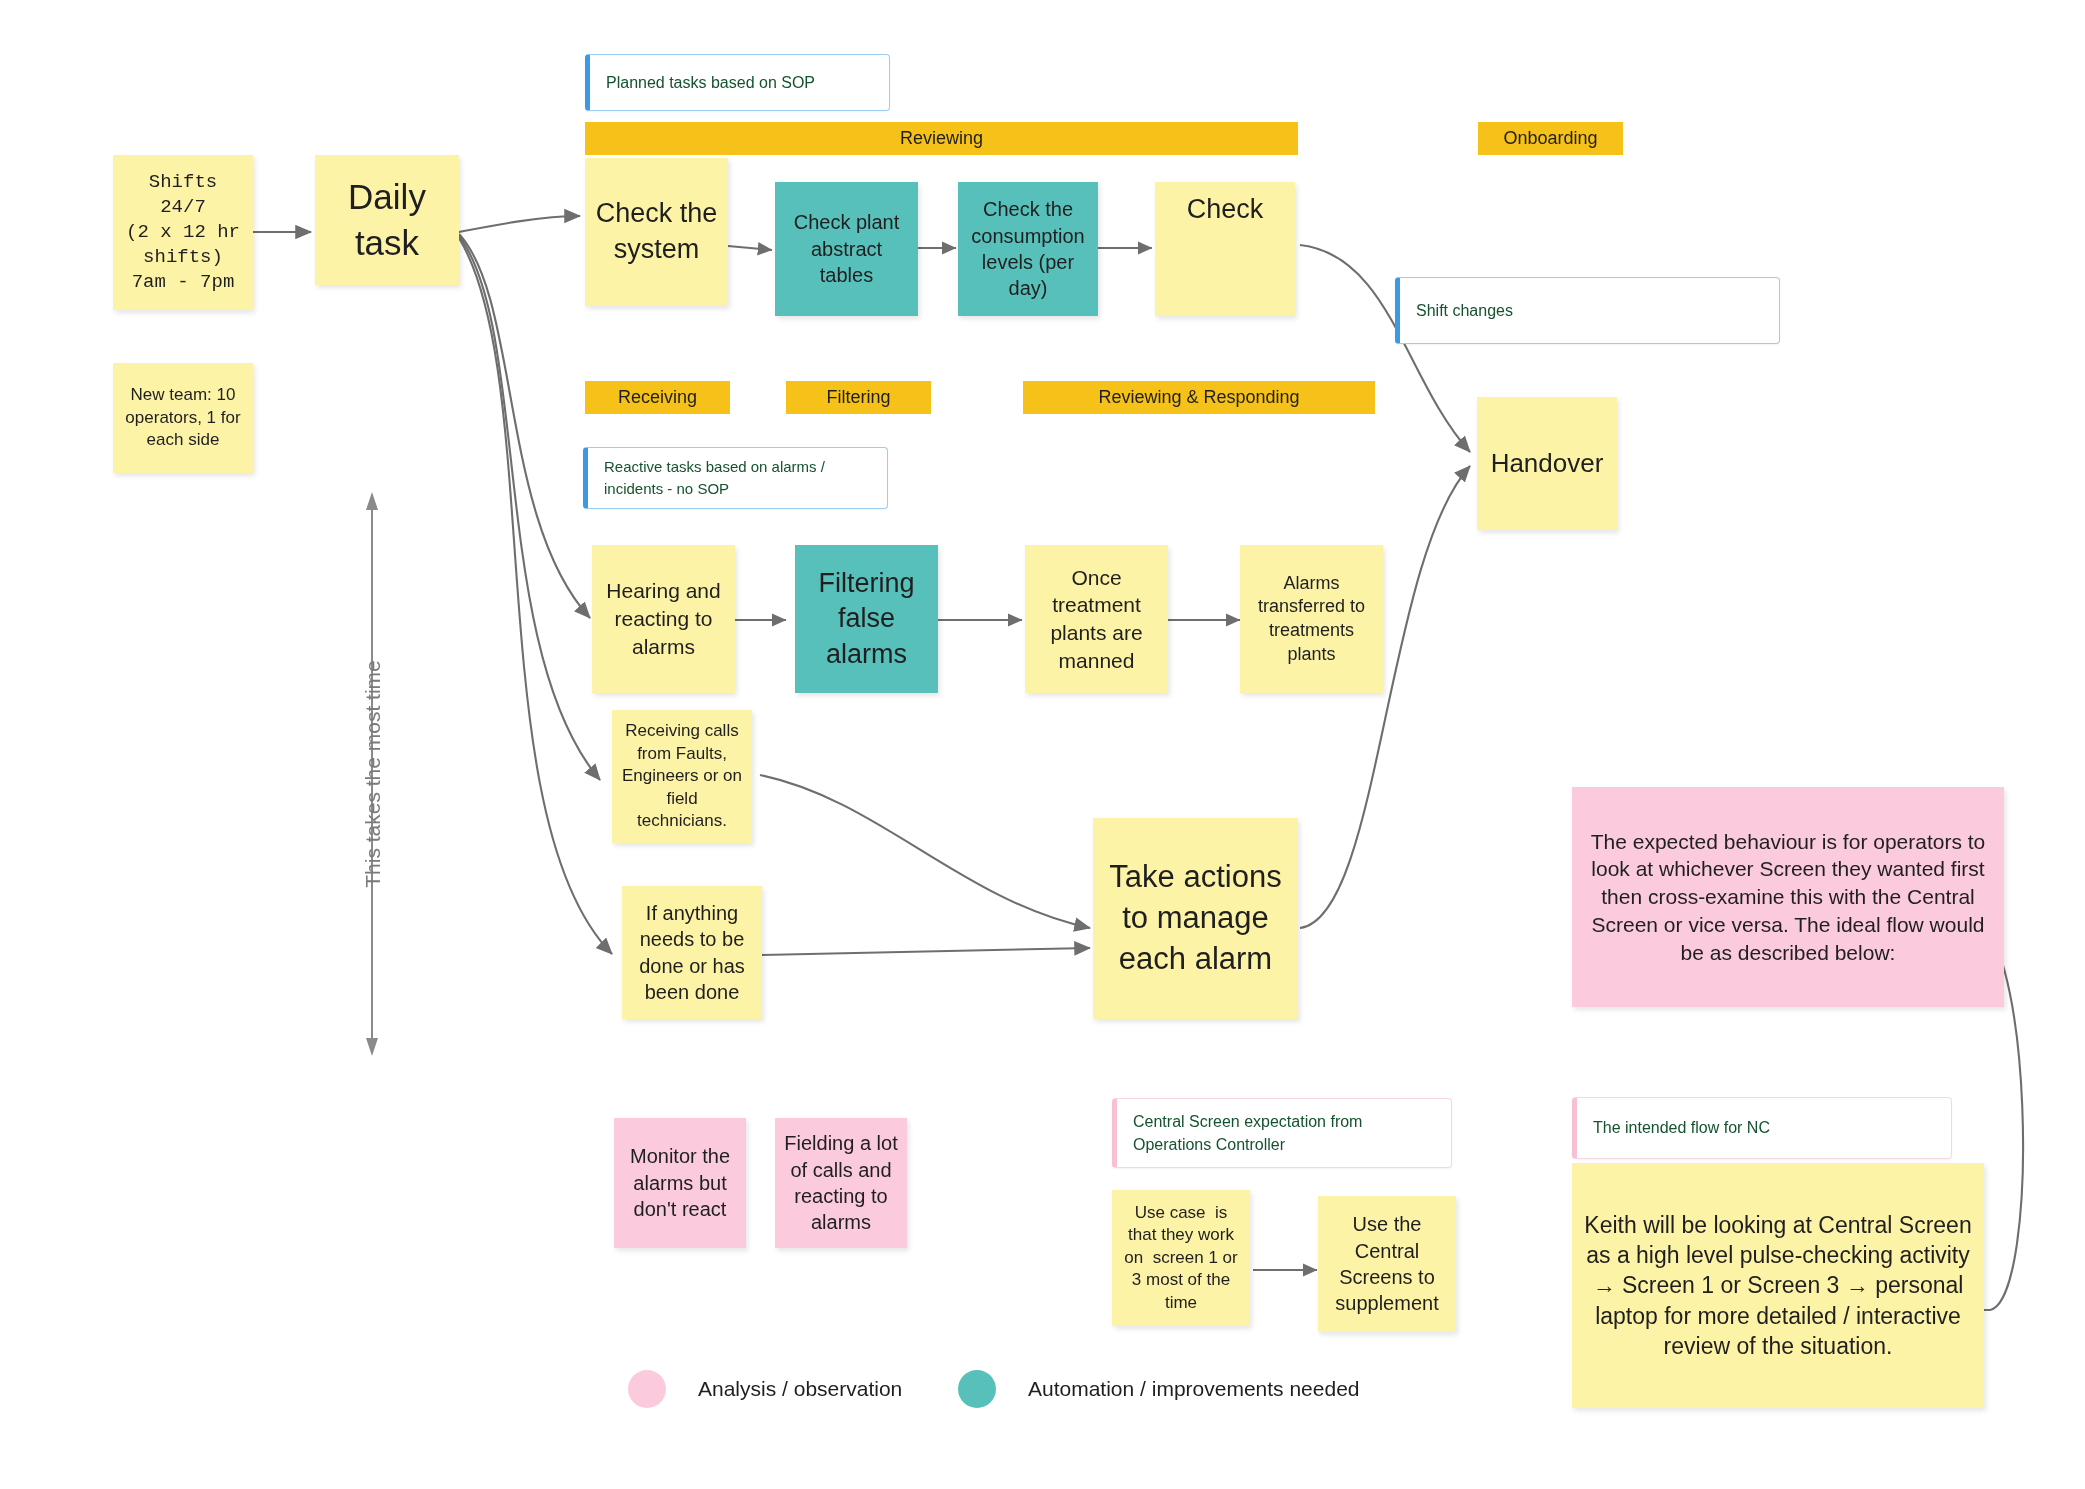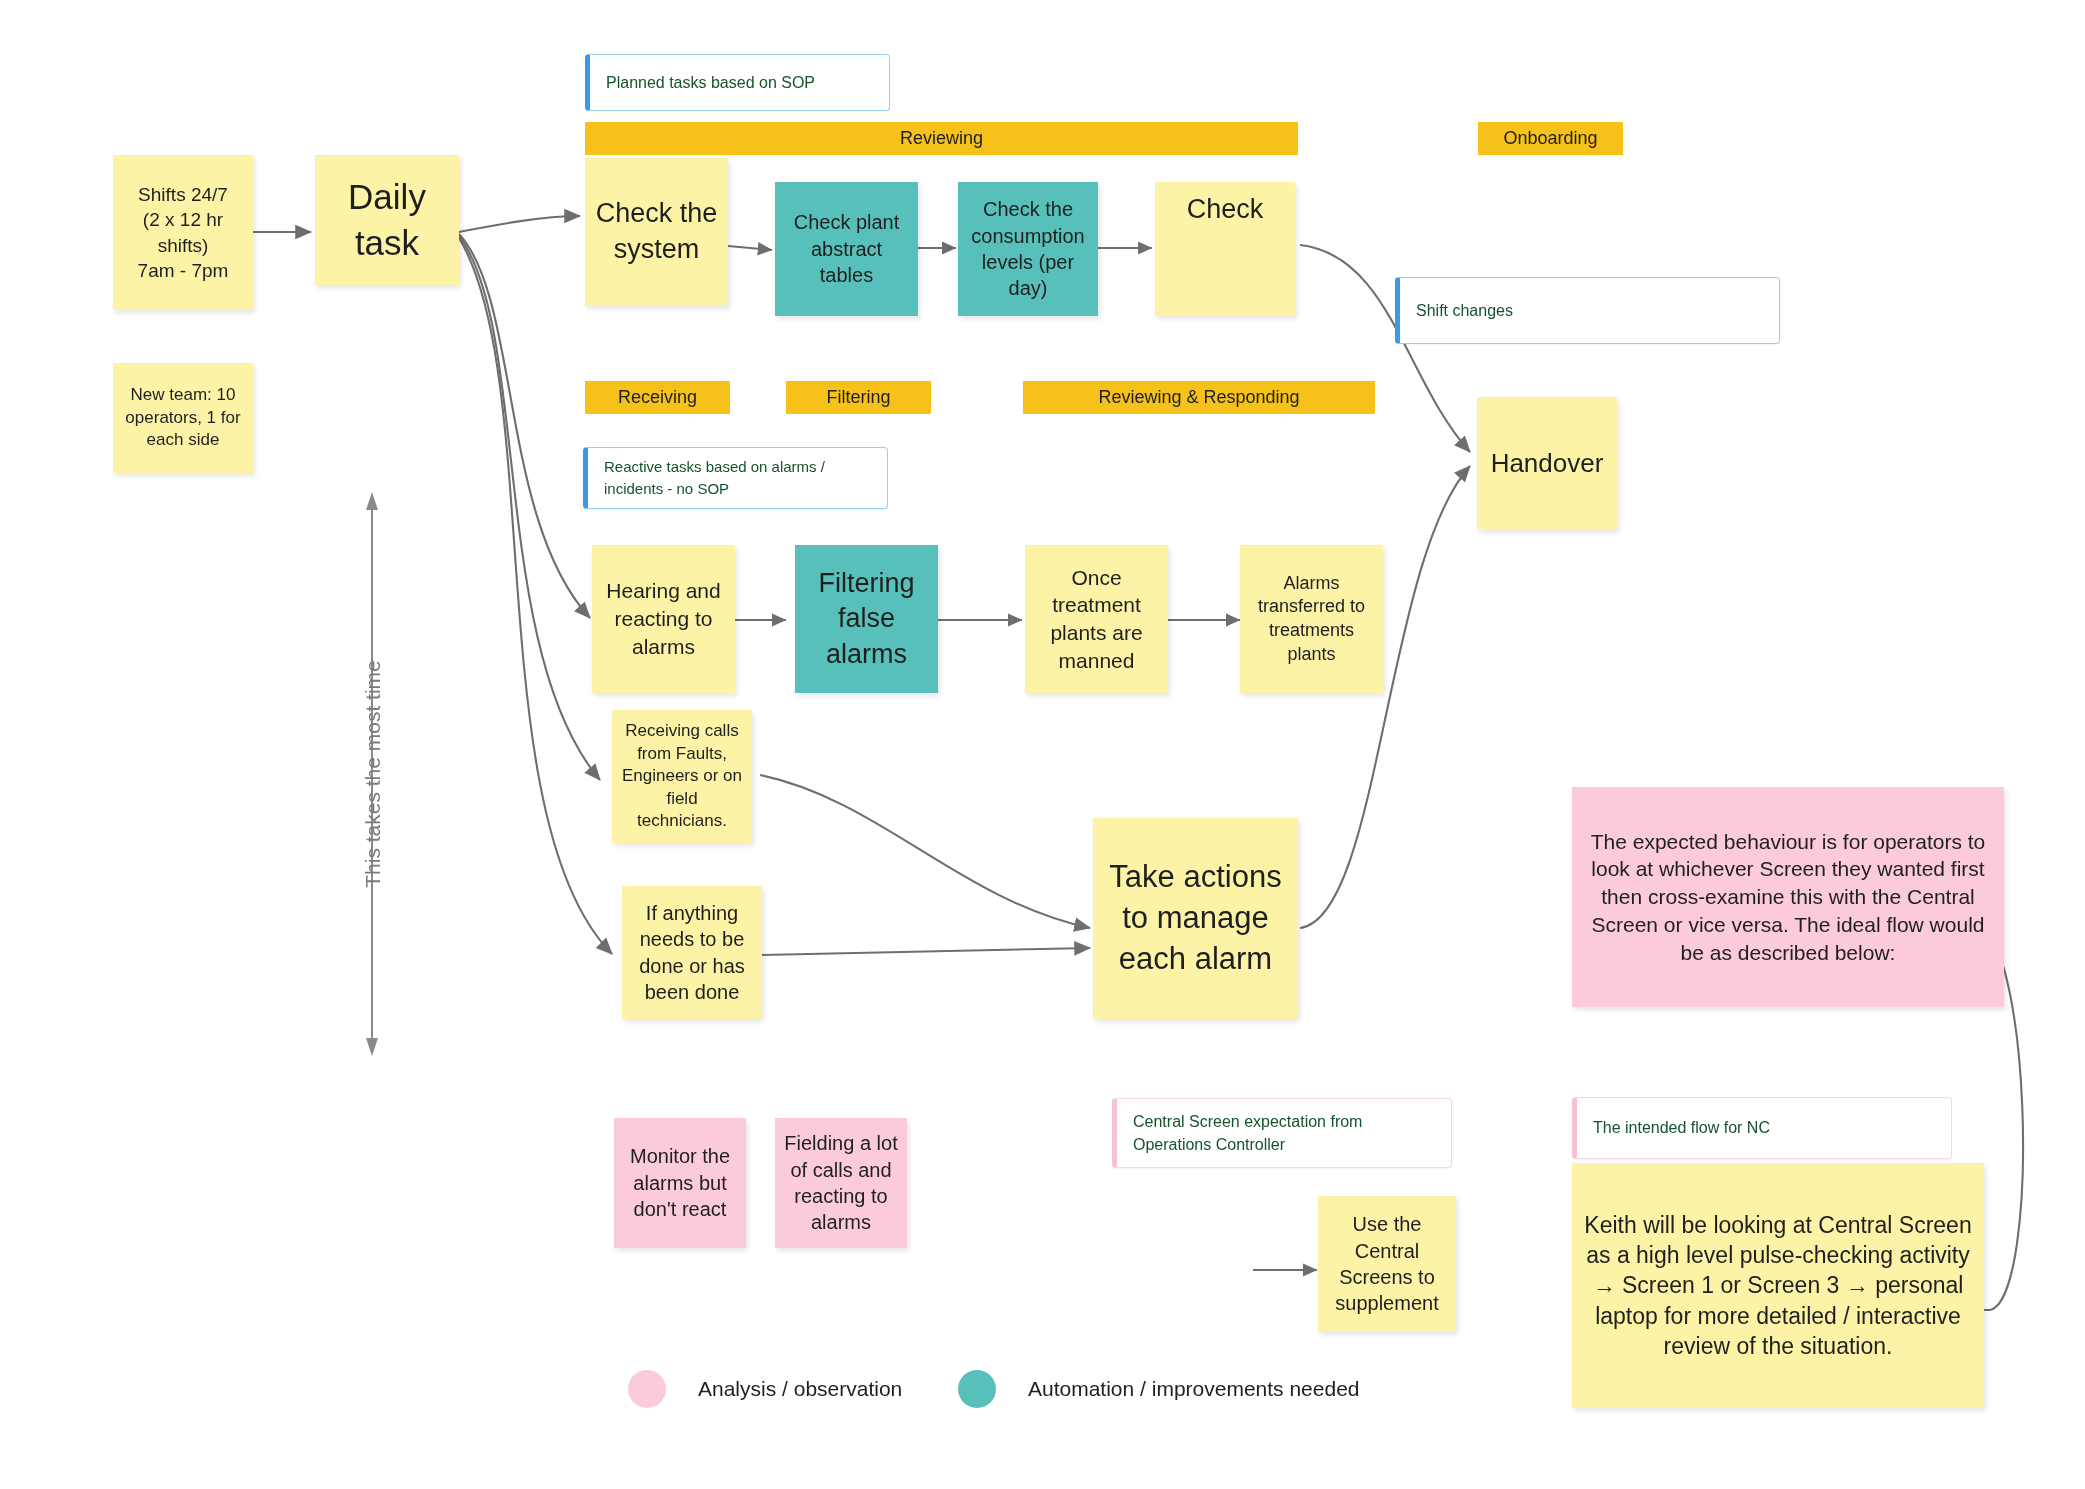--- a/index.html
+++ b/index.html
@@ -143,21 +143,21 @@
       <path d="M1963,910 C2035,910 2040,1300 1990,1310 L1931,1310" marker-end="url(#ah)"></path>
     </g>
 
     <g fill="none" stroke="#8a8a8a" stroke-width="2">
       <path d="M372,500 L372,1048"></path>
       <path d="M372,492 L366,510 L378,510 Z" fill="#8a8a8a" stroke="none"></path>
       <path d="M372,1056 L366,1038 L378,1038 Z" fill="#8a8a8a" stroke="none"></path>
     </g>
   </svg>
 
-  <div class="node sticky" style="left:113px; top:155px; width:140px; height:155px; font-size:19px;">Shifts 24/7
+  <div class="node sticky" style="left:113px; top:155px; width:140px; height:155px; font-size:19px;font-family:Liberation Mono, monospace;">Shifts 24/7
 (2 x 12 hr shifts)
 7am - 7pm</div>
 
   <div class="node sticky" style="left:113px; top:363px; width:140px; height:110px; font-size:17px;">New team: 10 operators, 1 for each side</div>
 
   <div class="node sticky" style="left:315px; top:155px; width:144px; height:130px; font-size:35px;">Daily task</div>
 
   <div class="vlabel" style="left:240px; top:762px; width:265px; text-align:center; transform:rotate(-90deg);">This takes the most time</div>
 
   <div class="node framebox" style="left:585px; top:54px; width:305px; height:57px;">Planned tasks based on SOP</div>
@@ -200,20 +200,21 @@
   <div class="node sticky" style="left:622px; top:886px; width:140px; height:133px; font-size:20px;">If anything needs to be done or has been done</div>
 
   <div class="node sticky" style="left:1093px; top:818px; width:205px; height:201px; font-size:31px;">Take actions to manage each alarm</div>
 
   <div class="node pink" style="left:614px; top:1118px; width:132px; height:130px; font-size:20px;">Monitor the alarms but don't react</div>
 
   <div class="node pink" style="left:775px; top:1118px; width:132px; height:130px; font-size:20px;">Fielding a lot of calls and reacting to alarms</div>
 
   <div class="node framebox pinkline" style="left:1112px; top:1098px; width:340px; height:70px; font-size:16px;">Central Screen expectation from Operations Controller</div>
 
+  <div class="node sticky" style="left:1112px; top:1190px; width:138px; height:136px; font-size:17px;">Use case  is that they work on  screen 1 or 3 most of the time</div>
 
   <div class="node sticky" style="left:1318px; top:1196px; width:138px; height:136px; font-size:20px;">Use the Central Screens to supplement</div>
 
   <div class="node pink" style="left:1572px; top:787px; width:432px; height:220px; font-size:21px;">The expected behaviour is for operators to look at whichever Screen they wanted first then cross-examine this with the Central Screen or vice versa. The ideal flow would be as described below:</div>
 
   <div class="node framebox pinkline" style="left:1572px; top:1097px; width:380px; height:62px; font-size:16px;">The intended flow for NC</div>
 
   <div class="node sticky" style="left:1572px; top:1163px; width:412px; height:245px; font-size:23px;">Keith will be looking at Central Screen as a high level pulse-checking activity → Screen 1 or Screen 3 → personal laptop for more detailed / interactive review of the situation.</div>
 
   <div class="legend-item" style="left:628px; top:1370px;">

